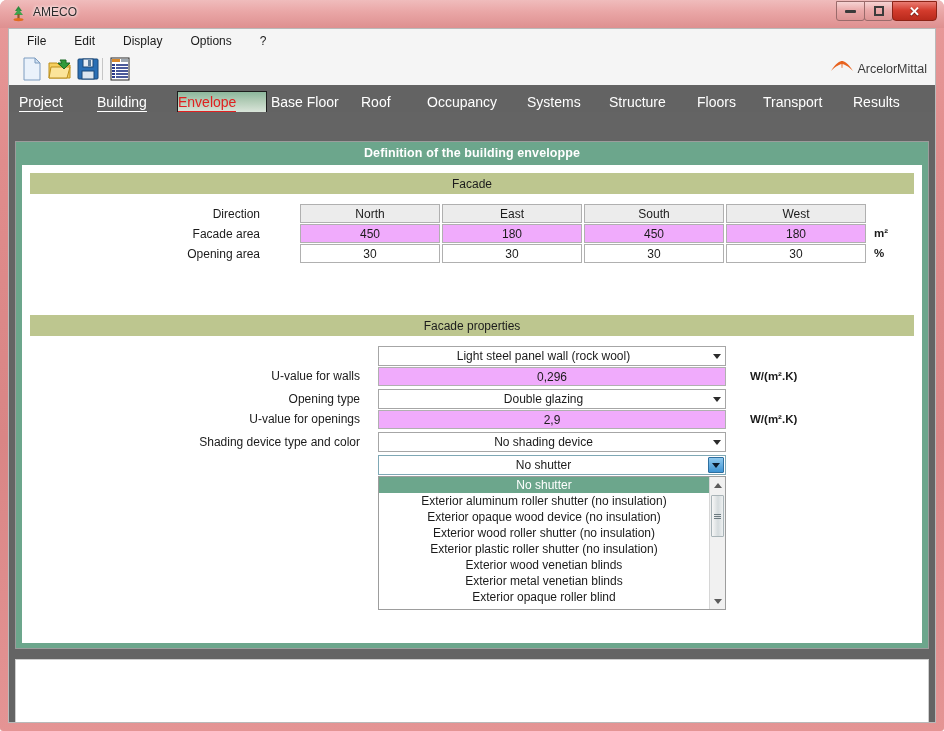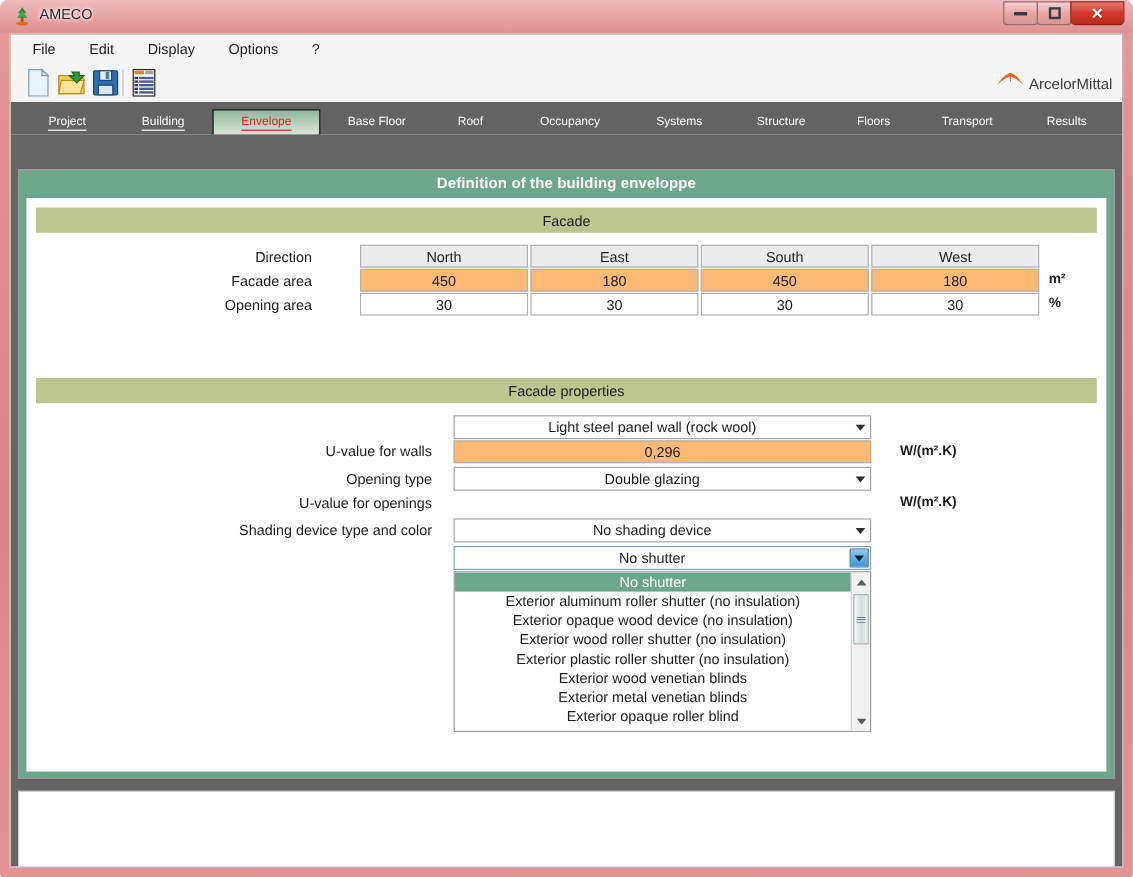--- a/index.html
+++ b/index.html
@@ -87,22 +87,22 @@
   #brand { position: absolute; right: 8px; top: 7px; display: flex; align-items: center; }
   #brand-text { font-size: 12.5px; color: #3b3b3b; margin-left: 4px; }
 
   
   #tabstrip {
     position: absolute; left: 0; top: 56px; width: 926px; height: 27px;
     background: #636363;
   }
   .tab {
     position: absolute; top: 6px; height: 23px;
-    display: flex; align-items: center; justify-content: center;
-    font-size: 10px; color: #ffffff; white-space: nowrap;
+    display: flex; align-items: center; justify-content: flex-start;
+    font-size: 14px; color: #ffffff; white-space: nowrap;
     box-sizing: border-box;
   }
   .tab .lbl { border-bottom: 1px solid transparent; padding-bottom: 1px; }
   .tab.u .lbl { border-bottom-color: #ffffff; }
   .tab.active {
     background: linear-gradient(to bottom, #8cb79c 0%, #b4cdb8 45%, #dde7dd 100%);
     border: 1px solid #1d1d1d;
     color: #e02020;
   }
   .tab.active .lbl { border-bottom-color: #e02020; }
@@ -143,21 +143,21 @@
     text-align: right; white-space: nowrap;
   }
   
   .box {
     position: absolute; height: 19px; box-sizing: border-box;
     border: 1px solid #b0b0b0;
     display: flex; align-items: center; justify-content: center;
     font-size: 12px; color: #1b1b1b; white-space: nowrap;
   }
   .box.hdr  { background: #ececec; }
-  .box.ro   { background: #fdba74; }
+  .box.ro   { background: #f0abfc; }
   .box.rw   { background: #ffffff; }
   .unit {
     position: absolute; font-size: 11.5px; color: #1b1b1b; white-space: nowrap; font-weight: bold;
   }
   
   .combo {
     position: absolute; height: 20px; box-sizing: border-box;
     background: #ffffff; border: 1px solid #a6a6a6;
     display: flex; align-items: center;
   }
@@ -395,20 +395,21 @@
 
           <div class="flabel" style="left:120px; top:227px; width:218px;">Opening type</div>
           <div class="combo" style="left:356px; top:224px; width:348px;">
             <span class="ctext">Double glazing</span>
             <span class="carrow">
                 <span class="tri-down"></span>
               </span>
           </div>
 
           <div class="flabel" style="left:120px; top:247px; width:218px;">U-value for openings</div>
+          <div class="box ro" style="left:356px; top:245px; width:348px;">2,9</div>
           <div class="unit" style="left:728px; top:248px;">W/(m².K)</div>
 
           <div class="flabel" style="left:90px; top:270px; width:248px;">Shading device type and color</div>
           <div class="combo" style="left:356px; top:267px; width:348px;">
             <span class="ctext">No shading device</span>
             <span class="carrow">
                 <span class="tri-down"></span>
               </span>
           </div>
 

